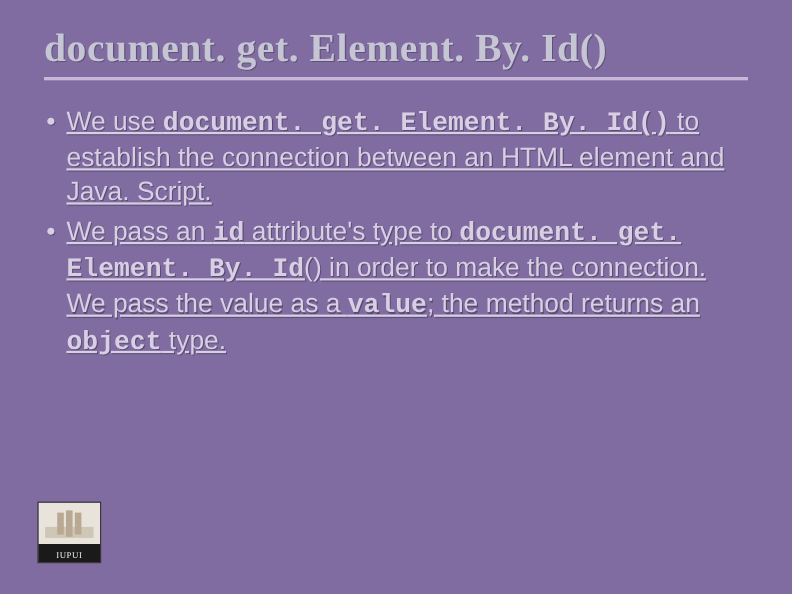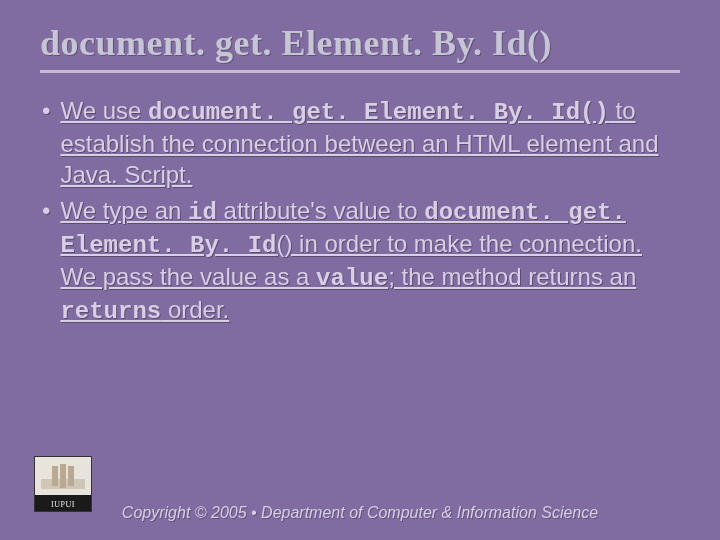--- a/index.html
+++ b/index.html
@@ -102,25 +102,24 @@
     <div class="bullet">
       <div class="dot">•</div>
       <div class="text">
         <span>We use </span><span class="mono">document. get. Element. By. Id()</span><span> to establish the connection between an HTML element and Java. Script.</span>
       </div>
     </div>
 
     <div class="bullet">
       <div class="dot">•</div>
       <div class="text">
-        <span>We type an </span><span class="mono">id</span><span> attribute's value to </span><span class="mono">document. get. Element. By. Id</span><span>() in order to make the connection. We pass the value as a </span><span class="mono">value</span><span>; the method returns an </span><span class="mono">returns</span><span> order.</span>
+        <span>We pass an </span><span class="mono">id</span><span> attribute's type to </span><span class="mono">document. get. Element. By. Id</span><span>() in order to make the connection. We pass the value as a </span><span class="mono">value</span><span>; the method returns an </span><span class="mono">object</span><span> type.</span>
       </div>
     </div>
 
   </div>
 
   <div class="logo" title="IUPUI">
     <div class="bldg"></div>
   </div>
 
-  <div class="footer">Copyright © 2005 • Department of Computer &amp; Information Science</div>
 
 </div>
 
 </body></html>

